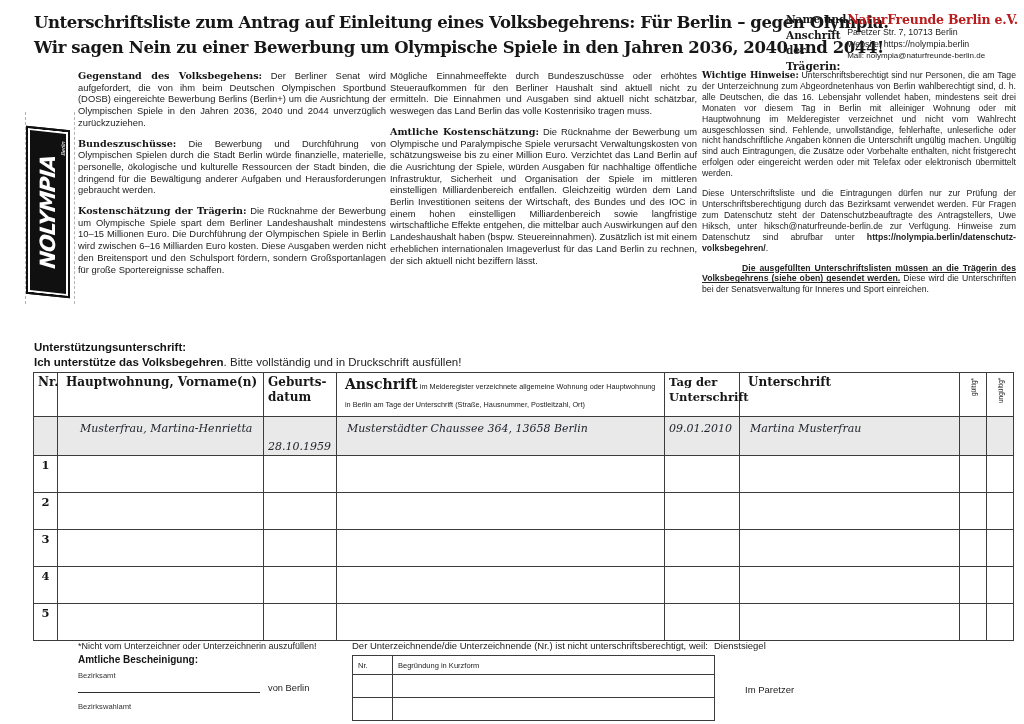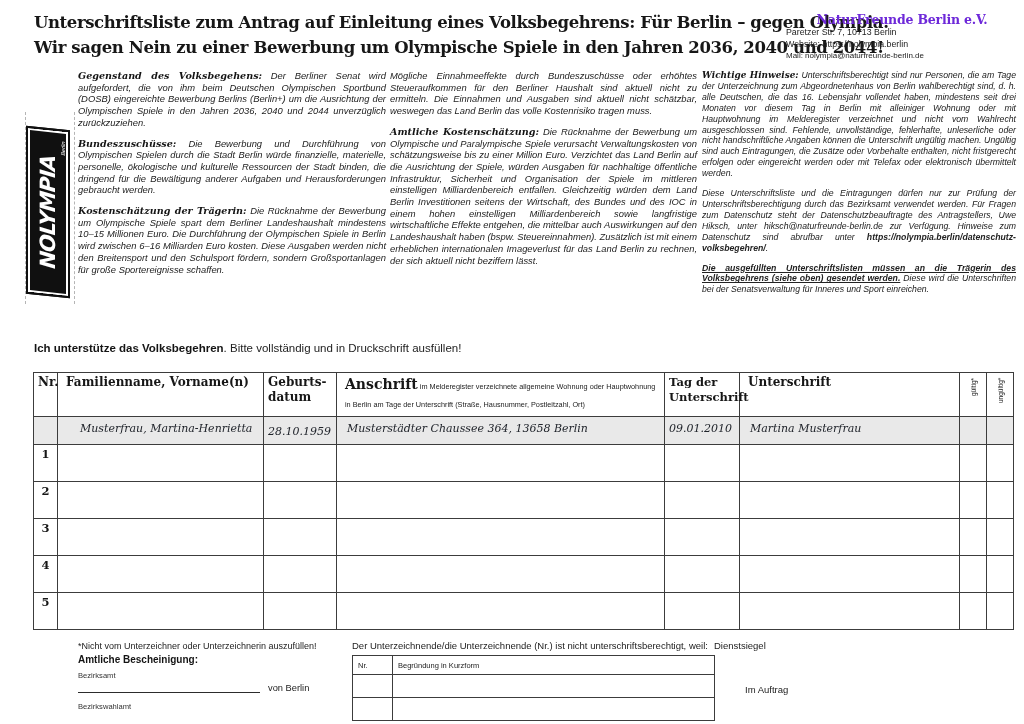--- a/index.html
+++ b/index.html
@@ -10,43 +10,43 @@
   
   .title-block { position:absolute; left:34px; top:10px; width:745px; }
   .title-line {
     font-family:"DejaVu Serif", serif; font-weight:bold; font-size:16.5px;
     line-height:25px; color:#171717; letter-spacing:-0.4px; white-space:nowrap;
   }
   
   .traeger { position:absolute; left:786px; top:12px; width:232px; display:flex; }
   .traeger-label { width:72px; font-family:"DejaVu Serif", serif; font-weight:bold; font-size:10.5px; line-height:15.5px; color:#171717; }
   .traeger-addr { flex:1; }
-  .traeger-name { font-family:"DejaVu Serif", serif; font-weight:bold; font-size:12.5px; line-height:15px; color:#6d28d9; letter-spacing:-0.2px; white-space:nowrap;text-align:center; }
+  .traeger-name { font-family:"DejaVu Serif", serif; font-weight:bold; font-size:12.5px; line-height:15px; color:#b91c1c; letter-spacing:-0.2px; white-space:nowrap;text-align:center; }
   .traeger-line { font-size:8.8px; line-height:11.5px; color:#222; white-space:nowrap; }
   .traeger-line.small { font-size:8px; }
   
   .cutline { position:absolute; width:0; border-left:1px dashed #b5b5b5; }
   .logo-wrap { position:absolute; left:-38px; top:188px; width:172px; height:44px; transform:rotate(-90deg); }
   .logo-box {
     width:164px; height:40px; background:#101010; border:2px solid #101010;
     box-shadow:inset 0 0 0 2px #ffffff; transform:skewX(-6deg);
     display:flex; align-items:center; justify-content:center; position:relative;
   }
   .logo-text { font-family:"DejaVu Sans", sans-serif; font-weight:bold; font-style:italic; font-size:21px; color:#ffffff; letter-spacing:-1px; }
   .logo-sub { position:absolute; right:10px; bottom:2px; font-size:5.5px; color:#ffffff; font-style:italic; }
   
-  .col { position:absolute; top:70px;font-style:italic; }
+  .col { position:absolute; top:70px; }
   .col p { margin:0 0 9px 0; text-align:justify; font-size:9.4px; line-height:11.7px; color:#222; }
   .col .lead { font-family:"DejaVu Serif", serif; font-weight:bold; font-size:9.6px; color:#141414; }
   .col1 { left:78px;  width:308px; }
   .col2 { left:390px; width:307px; }
   .col3 { left:702px; width:314px; }
   .col3 p { font-size:8.7px; line-height:10.9px; }
   .bold-url { font-weight:bold; }
-  .ul-bold { font-weight:bold; text-decoration:underline; }
+  .ul-bold { font-weight:bold; text-decoration:underline;margin-left:40px; }
   
   .support { position:absolute; left:34px; top:341px; width:700px; }
   .support-l1 { font-weight:bold; font-size:11.5px; line-height:13.5px; color:#141414; }
   .support-l2 { font-size:11.5px; line-height:14px; color:#222; }
   .support-l2 b { color:#141414; }
   
   .main-table { position:absolute; left:33px; top:372px; border-collapse:collapse; table-layout:fixed; width:981px; }
   .main-table td { border:1.5px solid #3c3c3c; padding:2px 4px; vertical-align:top; background:#fff; }
   .hdr-serif { font-family:"DejaVu Serif", serif; font-weight:bold; font-size:12px; line-height:14.5px; color:#171717; }
   .hdr-anschrift-big { font-family:"DejaVu Serif", serif; font-weight:bold; font-size:14px; color:#171717; }
@@ -77,20 +77,25 @@
 <body>
 
 <div class="doc">
 
   <div class="title-block">
     <div class="title-line">Unterschriftsliste zum Antrag auf Einleitung eines Volksbegehrens: Für Berlin – gegen Olympia.</div>
     <div class="title-line">Wir sagen Nein zu einer Bewerbung um Olympische Spiele in den Jahren 2036, 2040 und 2044!</div>
   </div>
 
   <div class="traeger">
+    <div class="traeger-label">
+      <div>Name und</div>
+      <div>Anschrift</div>
+      <div>der Trägerin:</div>
+    </div>
     <div class="traeger-addr">
       <div class="traeger-name">NaturFreunde Berlin e.V.</div>
       <div class="traeger-line">Paretzer Str. 7, 10713 Berlin</div>
       <div class="traeger-line">Website: https://nolympia.berlin</div>
       <div class="traeger-line small">Mail: nolympia@naturfreunde-berlin.de</div>
     </div>
   </div>
 
   <div class="cutline" style="left:25px; top:112px; height:192px;"></div>
   <div class="cutline" style="left:74px; top:112px; height:192px;"></div>
@@ -112,56 +117,57 @@
     <p><span class="lead">Amtliche Kostenschätzung:</span><span> Die Rücknahme der Bewerbung um Olympische und Paralympische Spiele verursacht Verwaltungskosten von schätzungsweise bis zu einer Million Euro. Verzichtet das Land Berlin auf die Ausrichtung der Spiele, würden Ausgaben für nachhaltige öffentliche Infrastruktur, Sicherheit und Organisation der Spiele im mittleren einstelligen Milliardenbereich entfallen. Gleichzeitig würden dem Land Berlin Investitionen seitens der Wirtschaft, des Bundes und des IOC in einem hohen einstelligen Milliardenbereich sowie langfristige wirtschaftliche Effekte entgehen, die mittelbar auch Auswirkungen auf den Landeshaushalt haben (bspw. Steuereinnahmen). Zusätzlich ist mit einem erheblichen internationalen Imageverlust für das Land Berlin zu rechnen, der sich aktuell nicht beziffern lässt.</span></p>
   </div>
 
   <div class="col col3">
     <p><span class="lead" style="font-size:8.9px;">Wichtige Hinweise:</span><span> Unterschriftsberechtigt sind nur Personen, die am Tage der Unterzeichnung zum Abgeordnetenhaus von Berlin wahlberechtigt sind, d. h. alle Deutschen, die das 16. Lebensjahr vollendet haben, mindestens seit drei Monaten vor diesem Tag in Berlin mit alleiniger Wohnung oder mit Hauptwohnung im Melderegister verzeichnet und nicht vom Wahlrecht ausgeschlossen sind. Fehlende, unvollständige, fehlerhafte, unleserliche oder nicht handschriftliche Angaben können die Unterschrift ungültig machen. Ungültig sind auch Eintragungen, die Zusätze oder Vorbehalte enthalten, nicht fristgerecht erfolgen oder eingereicht werden oder mit Telefax oder elektronisch übermittelt werden.</span></p>
     <p><span>Diese Unterschriftsliste und die Eintragungen dürfen nur zur Prüfung der Unterschriftsberechtigung durch das Bezirksamt verwendet werden. Für Fragen zum Datenschutz steht der Datenschutzbeauftragte des Antragstellers, Uwe Hiksch, unter hiksch@naturfreunde-berlin.de zur Verfügung. Hinweise zum Datenschutz sind abrufbar unter </span><span class="bold-url">https://nolympia.berlin/datenschutz-volksbegehren/</span><span>.</span></p>
     <p><span class="ul-bold">Die ausgefüllten Unterschriftslisten müssen an die Trägerin des Volksbegehrens (siehe oben) gesendet werden.</span><span> Diese wird die Unterschriften bei der Senatsverwaltung für Inneres und Sport einreichen.</span></p>
   </div>
 
   <div class="support">
+    <div class="support-l1">Unterstützungsunterschrift:</div>
     <div class="support-l2"><b>Ich unterstütze das Volksbegehren</b><span>. Bitte vollständig und in Druckschrift ausfüllen!</span></div>
   </div>
 
   <table class="main-table">
     <colgroup>
       <col style="width:24px">
         <col style="width:206px">
         <col style="width:73px">
         <col style="width:328px">
       <col style="width:75px">
         <col style="width:220px">
         <col style="width:27px">
         <col style="width:27px">
     </colgroup>
     <tbody>
         <tr style="height:43px">
       <td class="hdr-serif">Nr.</td>
-      <td class="hdr-serif" style="padding-left:8px;">Familienname, Vorname(n)</td>
+      <td class="hdr-serif" style="padding-left:8px;">Hauptwohnung, Vorname(n)</td>
       <td class="hdr-serif">
         <div>Geburts-</div>
         <div>datum</div>
       </td>
       <td style="padding-left:8px;"><span class="hdr-anschrift-big">Anschrift</span><span class="hdr-anschrift-small"> im Melderegister verzeichnete allgemeine Wohnung oder Hauptwohnung in Berlin am Tage der Unterschrift (Straße, Hausnummer, Postleitzahl, Ort)</span></td>
       <td class="hdr-serif" style="font-size:11.5px;">Tag der Unterschrift</td>
       <td class="hdr-serif" style="padding-left:8px;">Unterschrift</td>
       <td class="rot-cell">
             <span class="rot-text">gültig*</span>
           </td>
       <td class="rot-cell">
             <span class="rot-text">ungültig*</span>
           </td>
     </tr>
     <tr class="sample" style="height:28px">
       <td></td>
       <td class="hand" style="padding-left:22px; padding-top:5px;">Musterfrau, Martina-Henrietta</td>
-      <td class="hand" style="padding-top:8px;">28.10.1959</td>
+      <td class="hand" style="padding-top:23px;">28.10.1959</td>
       <td class="hand" style="padding-left:10px; padding-top:5px;">Musterstädter Chaussee 364, 13658 Berlin</td>
       <td class="hand" style="padding-top:5px;">09.01.2010</td>
       <td class="hand" style="padding-left:10px; padding-top:5px;margin-top:23px;">Martina Musterfrau</td>
       <td></td>
       <td></td>
     </tr>
     <tr style="height:37px">
       <td class="rownum">1</td>
       <td></td>
           <td></td>
@@ -237,15 +243,15 @@
       <td></td>
     </tr>
     <tr style="height:23px">
       <td></td>
       <td></td>
     </tr>
   </tbody>
     </table>
 
   <div class="dienstsiegel">Dienstsiegel</div>
-  <div class="im-auftrag">Im Auftrag</div>
+  <div class="im-auftrag">Im Paretzer</div>
 
 </div>
 
 </body></html>

